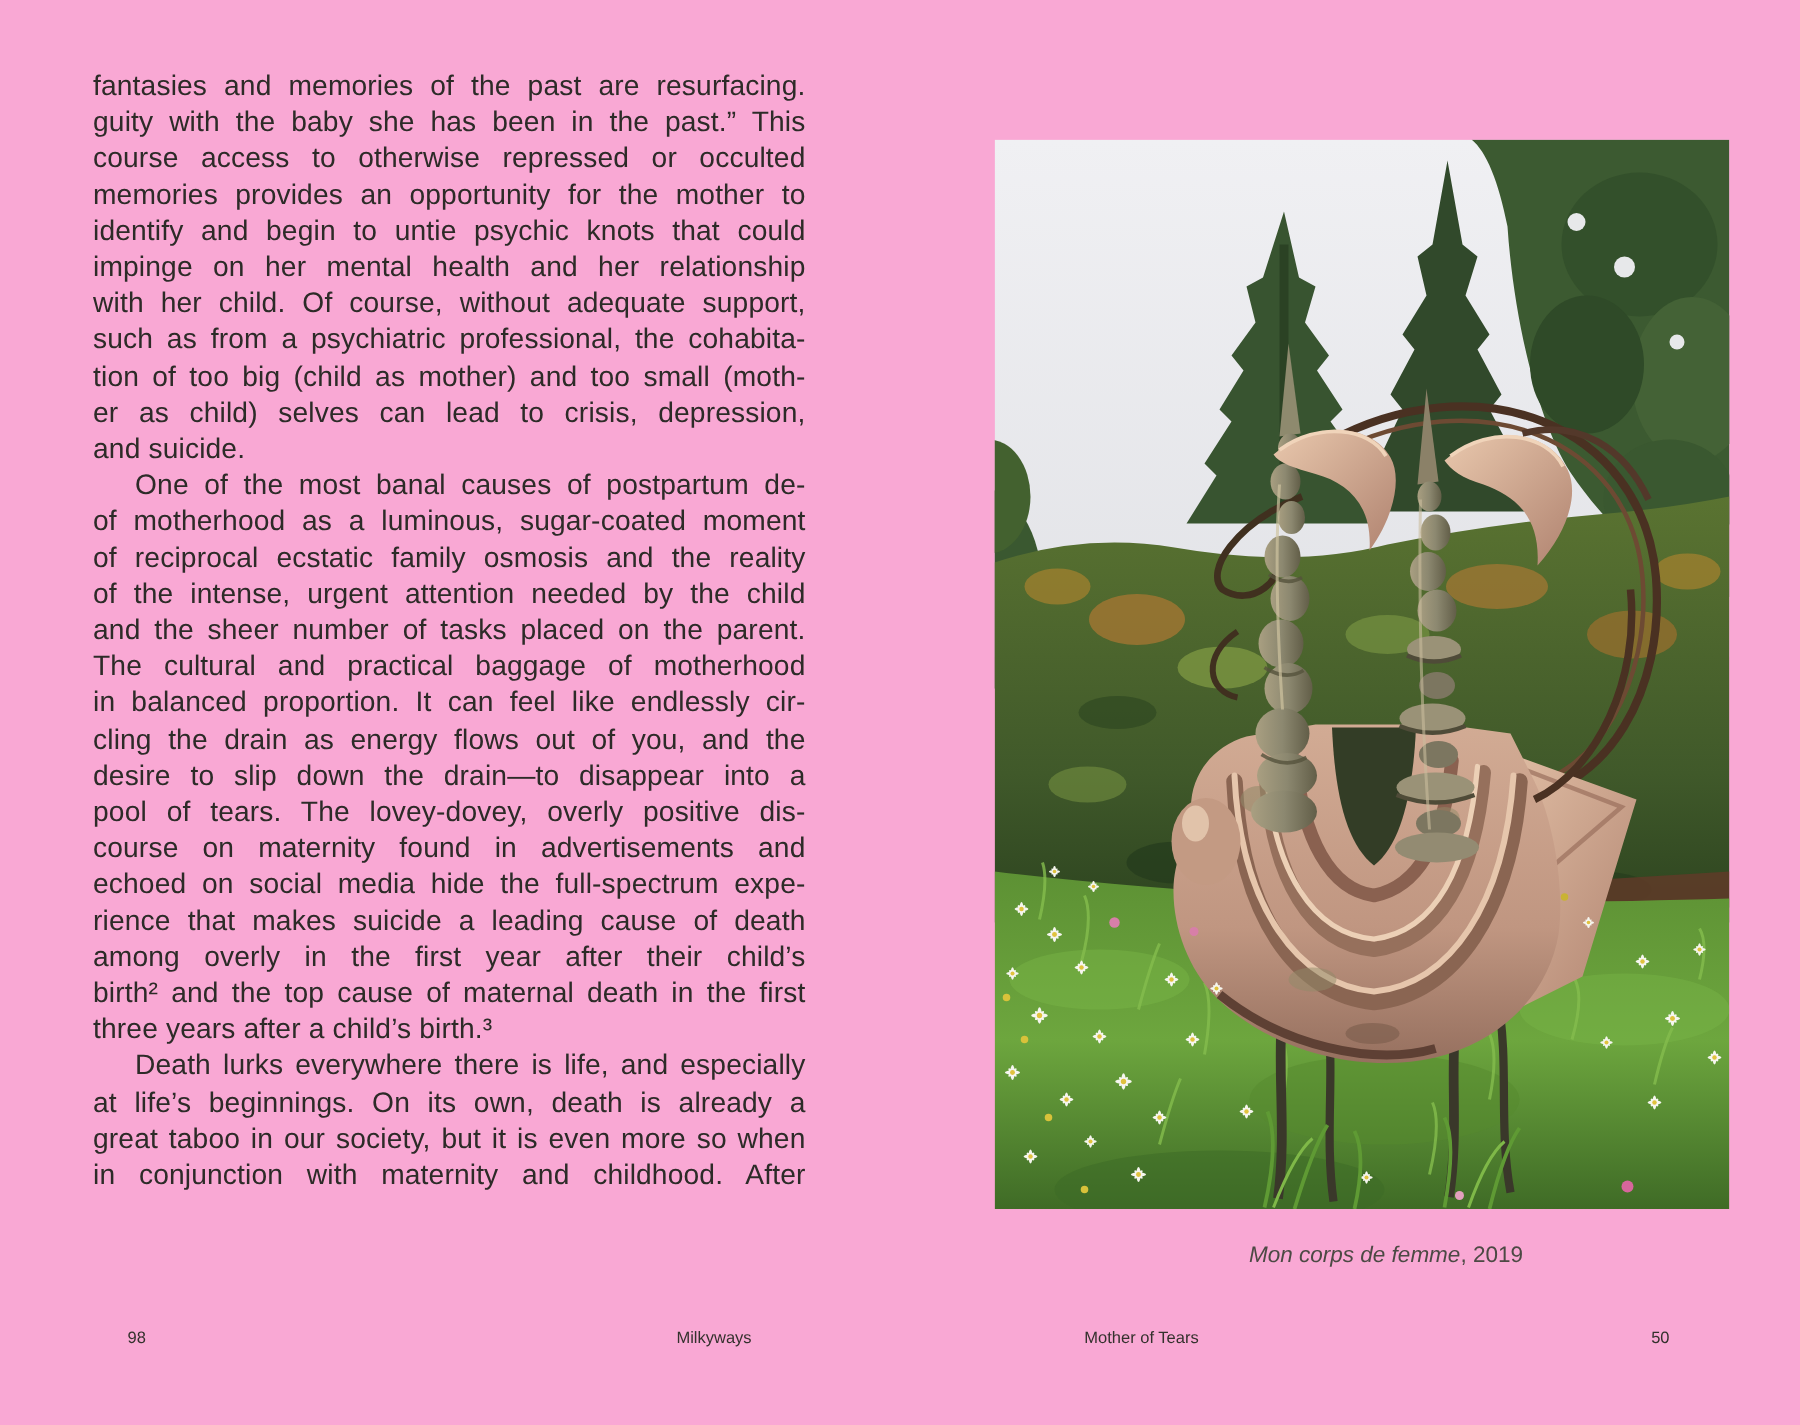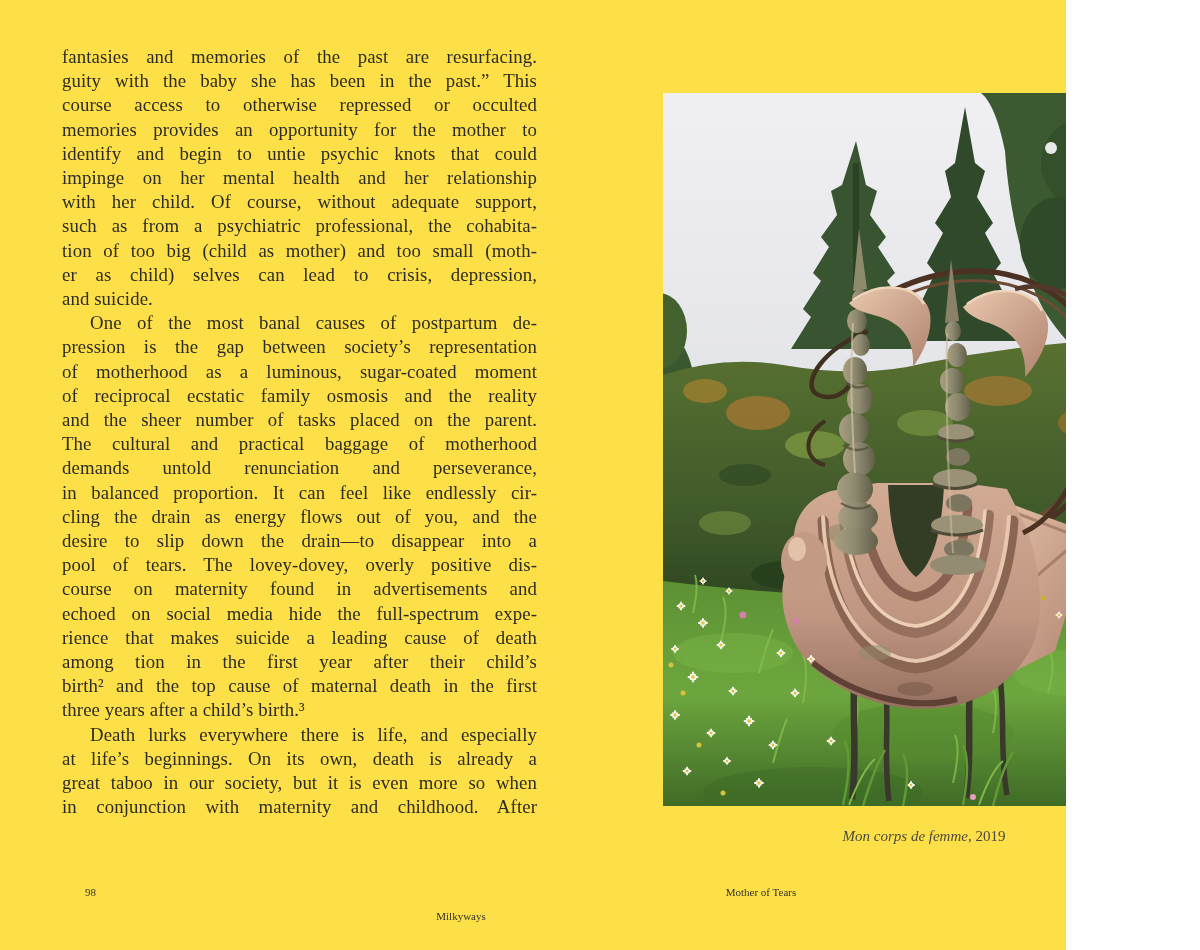--- a/index.html
+++ b/index.html
@@ -1,18 +1,18 @@
 <!DOCTYPE html>
 <html><head>
 <meta charset="utf-8">
 <style>
   html,body{margin:0;padding:0;background:#ffffff;}
   .spread{
-    position:relative;width:1066px;height:950px;background:#fde047;
-    font-family:Liberation Serif, serif;color:#2d2b28;overflow:hidden;
+    position:relative;width:1200px;height:950px;background:#f9a8d4;
+    font-family:Liberation Sans, sans-serif;color:#2d2b28;overflow:hidden;
   }
   
   .textblock{
     position:absolute;left:62px;top:45px;width:475px;
     font-size:18.8px;line-height:24.2px;letter-spacing:.1px;
   }
   .tline{text-align:justify;text-align-last:justify;white-space:normal;}
   .tline.pend{text-align-last:left;}
   .tline.indent{text-indent:28px;}
   
@@ -20,21 +20,21 @@
   .photo-wrap svg{display:block;width:490px;height:713px;}
   
   .caption{
     position:absolute;left:908px;top:828px;transform:translateX(-50%);
     font-size:15px;color:#4c4944;white-space:nowrap;margin-left:16px;
   }
   .cap-title{font-style:italic;}
   
   .folio{position:absolute;top:886px;font-size:11px;color:#34312d;}
   .folio.pn-left{left:85px;}
-  .folio.rt-left{left:461px;transform:translateX(-50%);margin-top:24px;}
+  .folio.rt-left{left:476px;transform:translateX(-50%);}
   .folio.rt-right{left:761px;transform:translateX(-50%);}
   .folio.pn-right{left:1113px;transform:translateX(-100%);}
 </style>
 </head>
 <body>
 
 <div class="spread">
 
   <div class="textblock">
       <div class="tline">fantasies and memories of the past are resurfacing.</div>
@@ -42,34 +42,33 @@
       <div class="tline">course access to otherwise repressed or occulted</div>
       <div class="tline">memories provides an opportunity for the mother to</div>
       <div class="tline">identify and begin to untie psychic knots that could</div>
       <div class="tline">impinge on her mental health and her relationship</div>
       <div class="tline">with her child. Of course, without adequate support,</div>
       <div class="tline">such as from a psychiatric professional, the cohabita-</div>
       <div class="tline">tion of too big (child as mother) and too small (moth-</div>
       <div class="tline">er as child) selves can lead to crisis, depression,</div>
       <div class="tline pend">and suicide.</div>
       <div class="tline indent">One of the most banal causes of postpartum de-</div>
-      <div class="tline">pression is the gap between society’s representation</div>
       <div class="tline">of motherhood as a luminous, sugar-coated moment</div>
       <div class="tline">of reciprocal ecstatic family osmosis and the reality</div>
+      <div class="tline">of the intense, urgent attention needed by the child</div>
       <div class="tline">and the sheer number of tasks placed on the parent.</div>
       <div class="tline">The cultural and practical baggage of motherhood</div>
-      <div class="tline">demands untold renunciation and perseverance,</div>
       <div class="tline">in balanced proportion. It can feel like endlessly cir-</div>
       <div class="tline">cling the drain as energy flows out of you, and the</div>
       <div class="tline">desire to slip down the drain—to disappear into a</div>
       <div class="tline">pool of tears. The lovey-dovey, overly positive dis-</div>
       <div class="tline">course on maternity found in advertisements and</div>
       <div class="tline">echoed on social media hide the full-spectrum expe-</div>
       <div class="tline">rience that makes suicide a leading cause of death</div>
-      <div class="tline">among tion in the first year after their child’s</div>
+      <div class="tline">among overly in the first year after their child’s</div>
       <div class="tline">birth² and the top cause of maternal death in the first</div>
       <div class="tline pend">three years after a child’s birth.³</div>
       <div class="tline indent">Death lurks everywhere there is life, and especially</div>
       <div class="tline">at life’s beginnings. On its own, death is already a</div>
       <div class="tline">great taboo in our society, but it is even more so when</div>
       <div class="tline">in conjunction with maternity and childhood. After</div>
     </div>
 
   <div class="photo-wrap">
     <svg viewBox="0 0 490 713" preserveAspectRatio="none" aria-label="">

